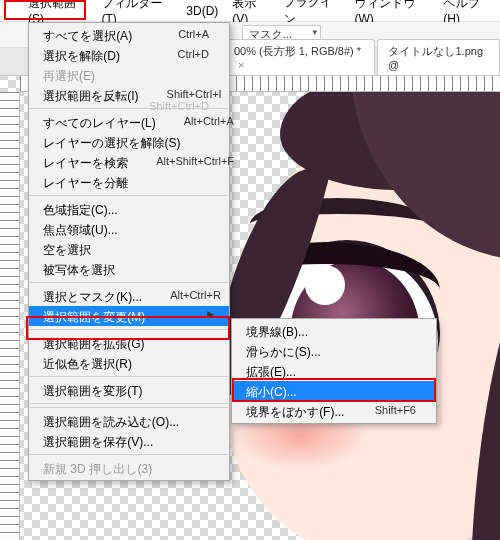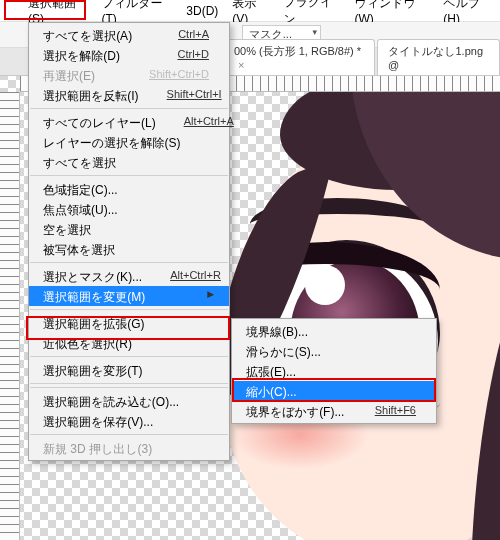--- a/index.html
+++ b/index.html
@@ -87,23 +87,23 @@
     font-size:12px; color:#000; padding:2px 0;
   }
   .menu .row {
     display:flex; justify-content:space-between; align-items:flex-start;
     padding:3px 20px 3px 14px; white-space:nowrap; gap:28px;
     height:20px;
   }
   .menu .row.sub::after {
     content:"▶"; font-size:9px; color:#333; margin-left:6px;
   }
-  .menu .row .sc { color:#333; font-size:11px;text-decoration:underline;}
+  .menu .row .sc { color:#333; font-size:11px;}
   .menu .row.disabled { color:#9a9a9a; }
-  .menu .row.disabled .sc{ color:#bdbdbd;}
+  .menu .row.disabled .sc{ color:#bdbdbd;margin-top:32px;}
   .menu .row.hl { background:#1a86ff; color:#fff;}
   .menu .row.hl .sc { color:#fff;}
   .menu hr { border:none; border-top:1px solid #cfcfcf; margin:3px 1px;}
   .menu1 { left:28px; top:22px; width:202px;}
   .menu2 { left:231px; top:318px; width:206px;}
   .px-label { position:absolute; left:2px; top:28px; font-size:13px; color:#333;padding-left:45px;}
   .ya-label { position:absolute; left:2px; top:54px; font-size:11px; color:#333;}
 </style>
 </head>
 <body>
@@ -177,21 +177,25 @@
   <hr>
   <div class="row">
       <span>すべてのレイヤー(L)</span>
       <span class="sc">Alt+Ctrl+A</span>
     </div>
   <div class="row">
       <span>レイヤーの選択を解除(S)</span>
       <span class="sc"></span>
     </div>
   <div class="row">
-      <span>すべてを選択</span>
+      <span>レイヤーを検索</span>
+      <span class="sc">Alt+Shift+Ctrl+F</span>
+    </div>
+  <div class="row">
+      <span>レイヤーを分離</span>
       <span class="sc"></span>
     </div>
   <hr>
   <div class="row">
       <span>色域指定(C)...</span>
       <span class="sc"></span>
     </div>
   <div class="row">
       <span>焦点領域(U)...</span>
       <span class="sc"></span>

